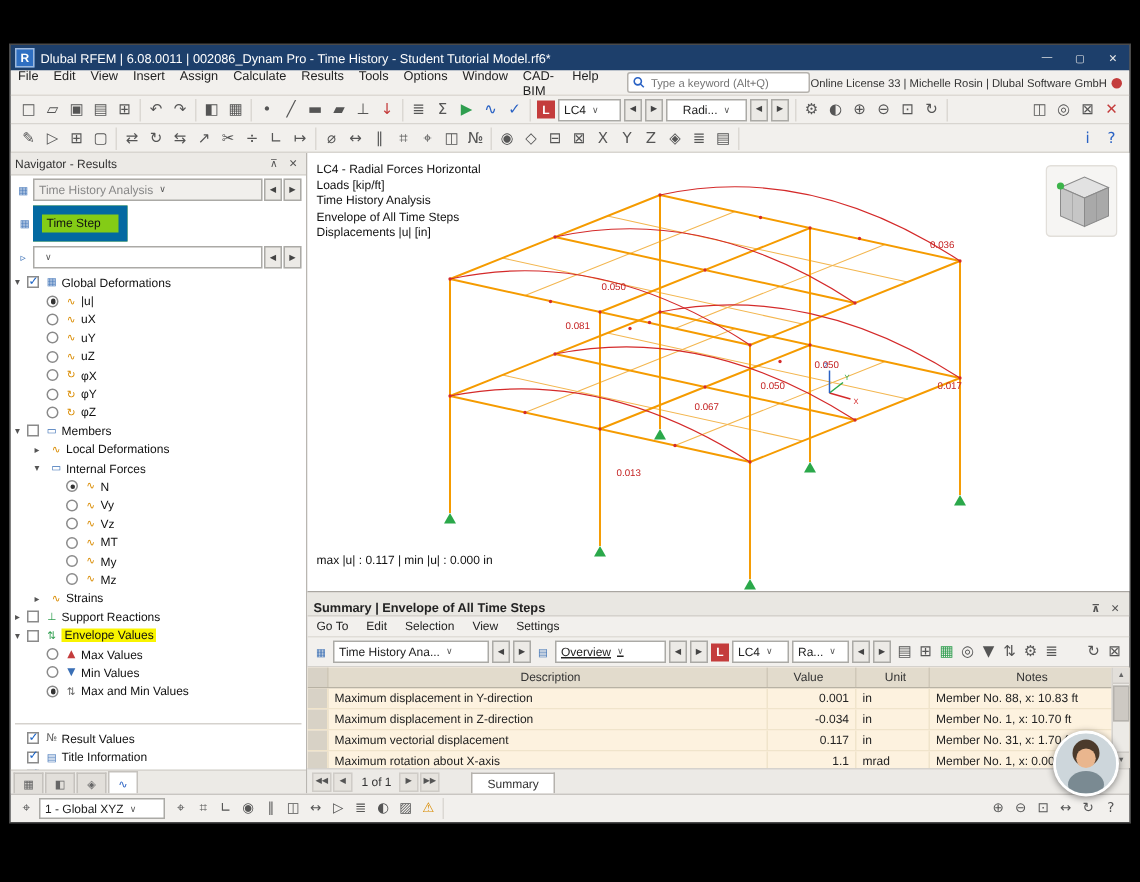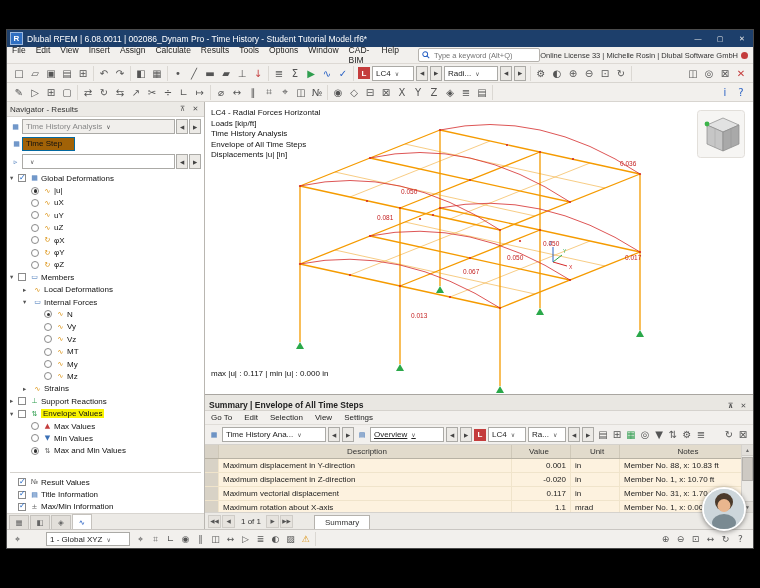--- a/index.html
+++ b/index.html
@@ -56,21 +56,21 @@
   .navheader{height:14px;background:#eceae6;border-bottom:1px solid #d8d5d0;display:flex;align-items:center;
              font-size:8px;color:#333;padding:0 3px;flex:0 0 auto;}
   .navheader .ic{margin-left:auto;}
   .ic{width:11px;text-align:center;font-size:7px;color:#555;font-family:"DejaVu Sans",sans-serif;}
   .navheader .ic + .ic{margin-left:2px;}
   .nav-combo{display:flex;align-items:center;margin:2px 3px 1px 3px;gap:1px;flex:0 0 auto;}
   .nav-combo .cicon{width:11px;font-size:7px;color:#3a6fb5;text-align:center;font-family:"DejaVu Sans",sans-serif;}
   .nav-combo .combo{flex:1;min-width:0;}
   .timestep{display:flex;align-items:center;margin:2px 3px 1px 4px;flex:0 0 auto;}
   .ts-icon{width:11px;font-size:7px;color:#3a6fb5;text-align:center;font-family:"DejaVu Sans",sans-serif;}
-  .ts-label{background:#a16207;border:1px solid #0369a1;font-size:8px;padding:0 12px 0 3px;height:12px;line-height:12px;color:#111;text-align:center;}
+  .ts-label{background:#84cc16;border:6px solid #0369a1;font-size:8px;padding:0 12px 0 3px;height:12px;line-height:12px;color:#111;text-align:center;}
 
   .tree{flex:1;overflow:hidden;padding-top:2px;}
   .trow{display:flex;align-items:center;height:12.4px;font-size:8px;color:#111;white-space:nowrap;padding-left:3px;}
   .trow[data-depth="1"]{padding-left:16px;}
   .trow[data-depth="2"]{padding-left:29px;}
   .exp{width:8px;font-size:6.5px;color:#555;font-family:"DejaVu Sans",sans-serif;flex:0 0 auto;}
   .trow[data-exp="open"] .exp::before{content:"▾";}
   .trow[data-exp="closed"] .exp::before{content:"▸";}
   .ctrl{width:8px;height:8px;flex:0 0 auto;margin-right:2px;position:relative;display:none;box-sizing:border-box;}
   .trow[data-ctrl] .ctrl{display:inline-block;border:1px solid #8a8a8a;background:#fff;}
@@ -134,21 +134,21 @@
              padding:0 3px;font-size:8px;color:#333;flex:0 0 auto;}
   .pg-btn{width:11px;height:11px;display:inline-flex;align-items:center;justify-content:center;font-size:5.5px;
           color:#555;border:1px solid #cfccc7;background:#e6e3de;margin-right:1px;}
   .pager-label{padding:0 5px;}
   .sumtab{height:13px;background:#fff;border:1px solid #b5b2ad;border-bottom:none;display:inline-flex;
           align-items:center;padding:0 10px;margin-left:20px;margin-top:2px;font-size:8px;}
 
   
   .statusbar{height:18px;background:#f2f0ed;border-top:1px solid #c9c6c2;display:flex;align-items:center;
              padding:0 3px;flex:0 0 auto;gap:1px;white-space:nowrap;}
-  .statusbar .combo{height:12px;margin-left:20px;}
+  .statusbar .combo{height:12px;}
   .sbg{display:inline-flex;align-items:center;border-right:1px solid #dbd8d3;padding:0 2px;height:14px;}
   .sbi{width:15px;height:13px;display:inline-flex;align-items:center;justify-content:center;font-size:9px;
        color:#555;font-family:"DejaVu Sans",sans-serif;}
   .sbi[data-c="orange"]{color:#d98b00}
 
   
   .avatar{position:absolute;left:702px;top:487px;width:40px;height:40px;border-radius:50%;overflow:hidden;
           border:2px solid #fff;box-shadow:0 1px 5px rgba(0,0,0,.45);z-index:20;background:#cfd8dd;}
 </style>
 </head>
@@ -225,21 +225,21 @@
         <span class="tbi" data-c="blue">✓</span>
       </span>
     <span class="lcgroup">
       <span class="lcbadge">L</span>
       <span class="combo" style="width:34px;">
           <span>LC4</span>
           <span class="chev">∨</span>
         </span>
       <span class="stepper">◀</span>
       <span class="stepper">▶</span>
-      <span class="combo" style="width:46px;">
+      <span class="combo" style="width:46px;justify-content:center;">
           <span>Radi...</span>
           <span class="chev">∨</span>
         </span>
       <span class="stepper">◀</span>
       <span class="stepper">▶</span>
     </span>
     <span class="tbg">
         <span class="tbi">⚙</span>
         <span class="tbi">◐</span>
         <span class="tbi">⊕</span>
@@ -719,21 +719,21 @@
                 <span class="gut"></span>
                 <span class="c-desc">Maximum displacement in Y-direction</span>
                 <span class="c-val">0.001</span>
                 <span class="c-unit">in</span>
                 <span class="c-notes">Member No. 88, x: 10.83 ft</span>
               </div>
 
               <div class="trw">
                 <span class="gut"></span>
                 <span class="c-desc">Maximum displacement in Z-direction</span>
-                <span class="c-val">-0.020</span>
+                <span class="c-val">-0.034</span>
                 <span class="c-unit">in</span>
                 <span class="c-notes">Member No. 1, x: 10.70 ft</span>
               </div>
 
               <div class="trw">
                 <span class="gut"></span>
                 <span class="c-desc">Maximum vectorial displacement</span>
                 <span class="c-val">0.117</span>
                 <span class="c-unit">in</span>
                 <span class="c-notes">Member No. 31, x: 1.70 ft</span>

